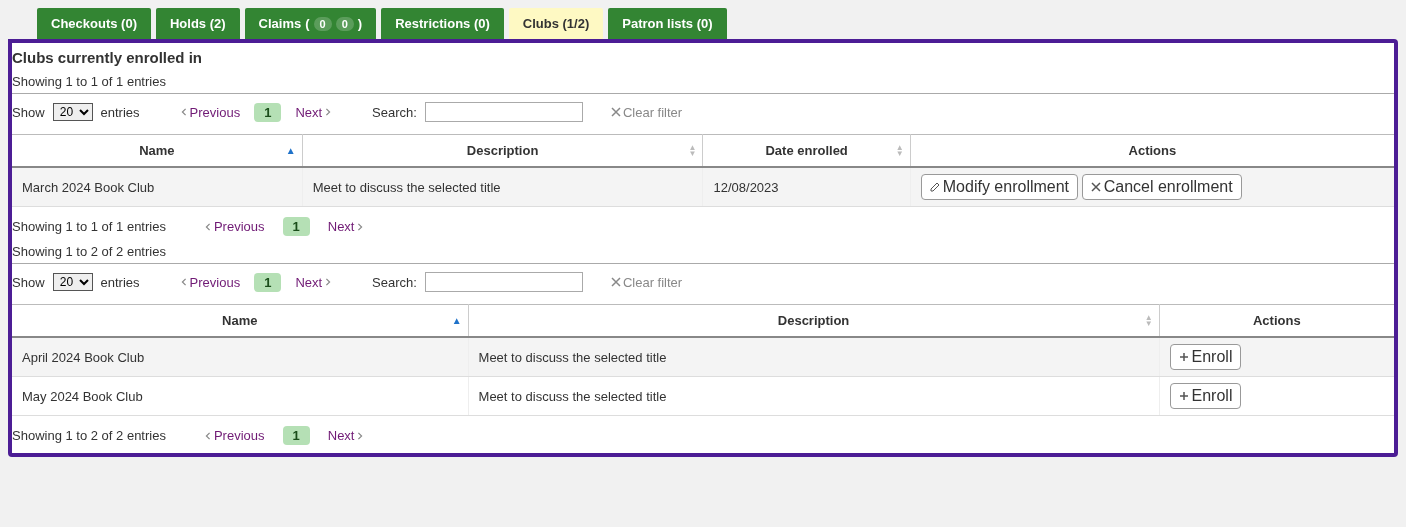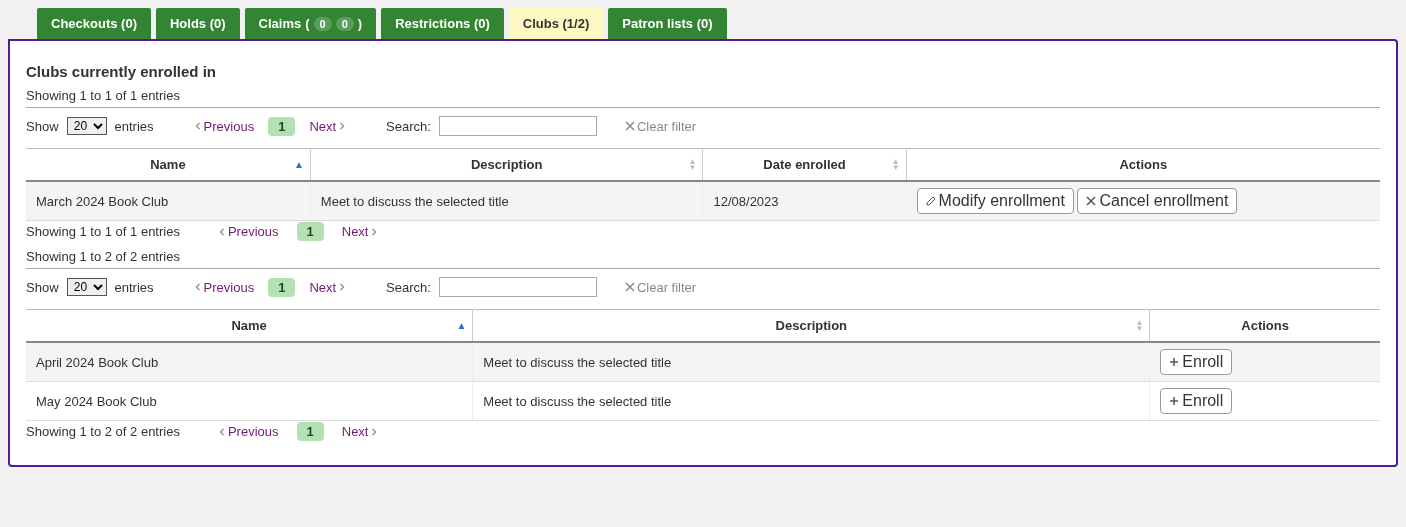--- a/index.html
+++ b/index.html
@@ -37,23 +37,22 @@
   .claims-pill {
     display: inline-block;
     background: rgba(255,255,255,0.2);
     border-radius: 8px;
     font-size: 11px;
     padding: 1px 6px;
     color: #fff;
   }
   .content {
     background: #fff;
-    border: 2px solid #4c1d95;
+    border: 4px solid #4c1d95;
     border-radius: 0 4px 4px 4px;
-    padding: 16px;
   }
   h4 {
     font-size: 15px;
     margin: 6px 0 8px 0;
     color: #333;
     font-weight: bold;
   }
   .info-row {
     border-bottom: 1px solid #aaa;
     padding-bottom: 4px;
@@ -102,21 +101,21 @@
     cursor: pointer;
     margin-left: 20px;
     display: inline-flex;
     align-items: center;
     gap: 2px;
     text-align: right;
   }
   table {
     width: 100%;
     border-collapse: collapse;
-    margin-bottom: 1px;
+    margin-bottom: 10px;
   }
   thead th {
     background: #fff;
     border-top: 1px solid #bbb;
     border-bottom: 2px solid #888;
     border-right: 1px solid #ccc;
     padding: 8px 10px;
     text-align: left;
     font-weight: bold;
     color: #333;
@@ -171,21 +170,21 @@
     margin-bottom: 8px;
   }
   svg.icon { width: 10px; height: 10px; }
   .chev { width:8px; height:8px; display:inline-block; }
 </style>
 </head>
 <body>
 
 <div class="tabbar">
   <button class="tab">Checkouts (0)</button>
-  <button class="tab">Holds (0)</button>
+  <button class="tab">Holds (2)</button>
   <button class="tab">
     <span>Claims</span>
     <span>(</span>
     <span class="claims-pill">0</span>
     <span class="claims-pill">0</span>
     <span>)</span>
   </button>
   <button class="tab">Restrictions (0)</button>
   <button class="tab active">Clubs (1/2)</button>
   <button class="tab">Patron lists (0)</button>

